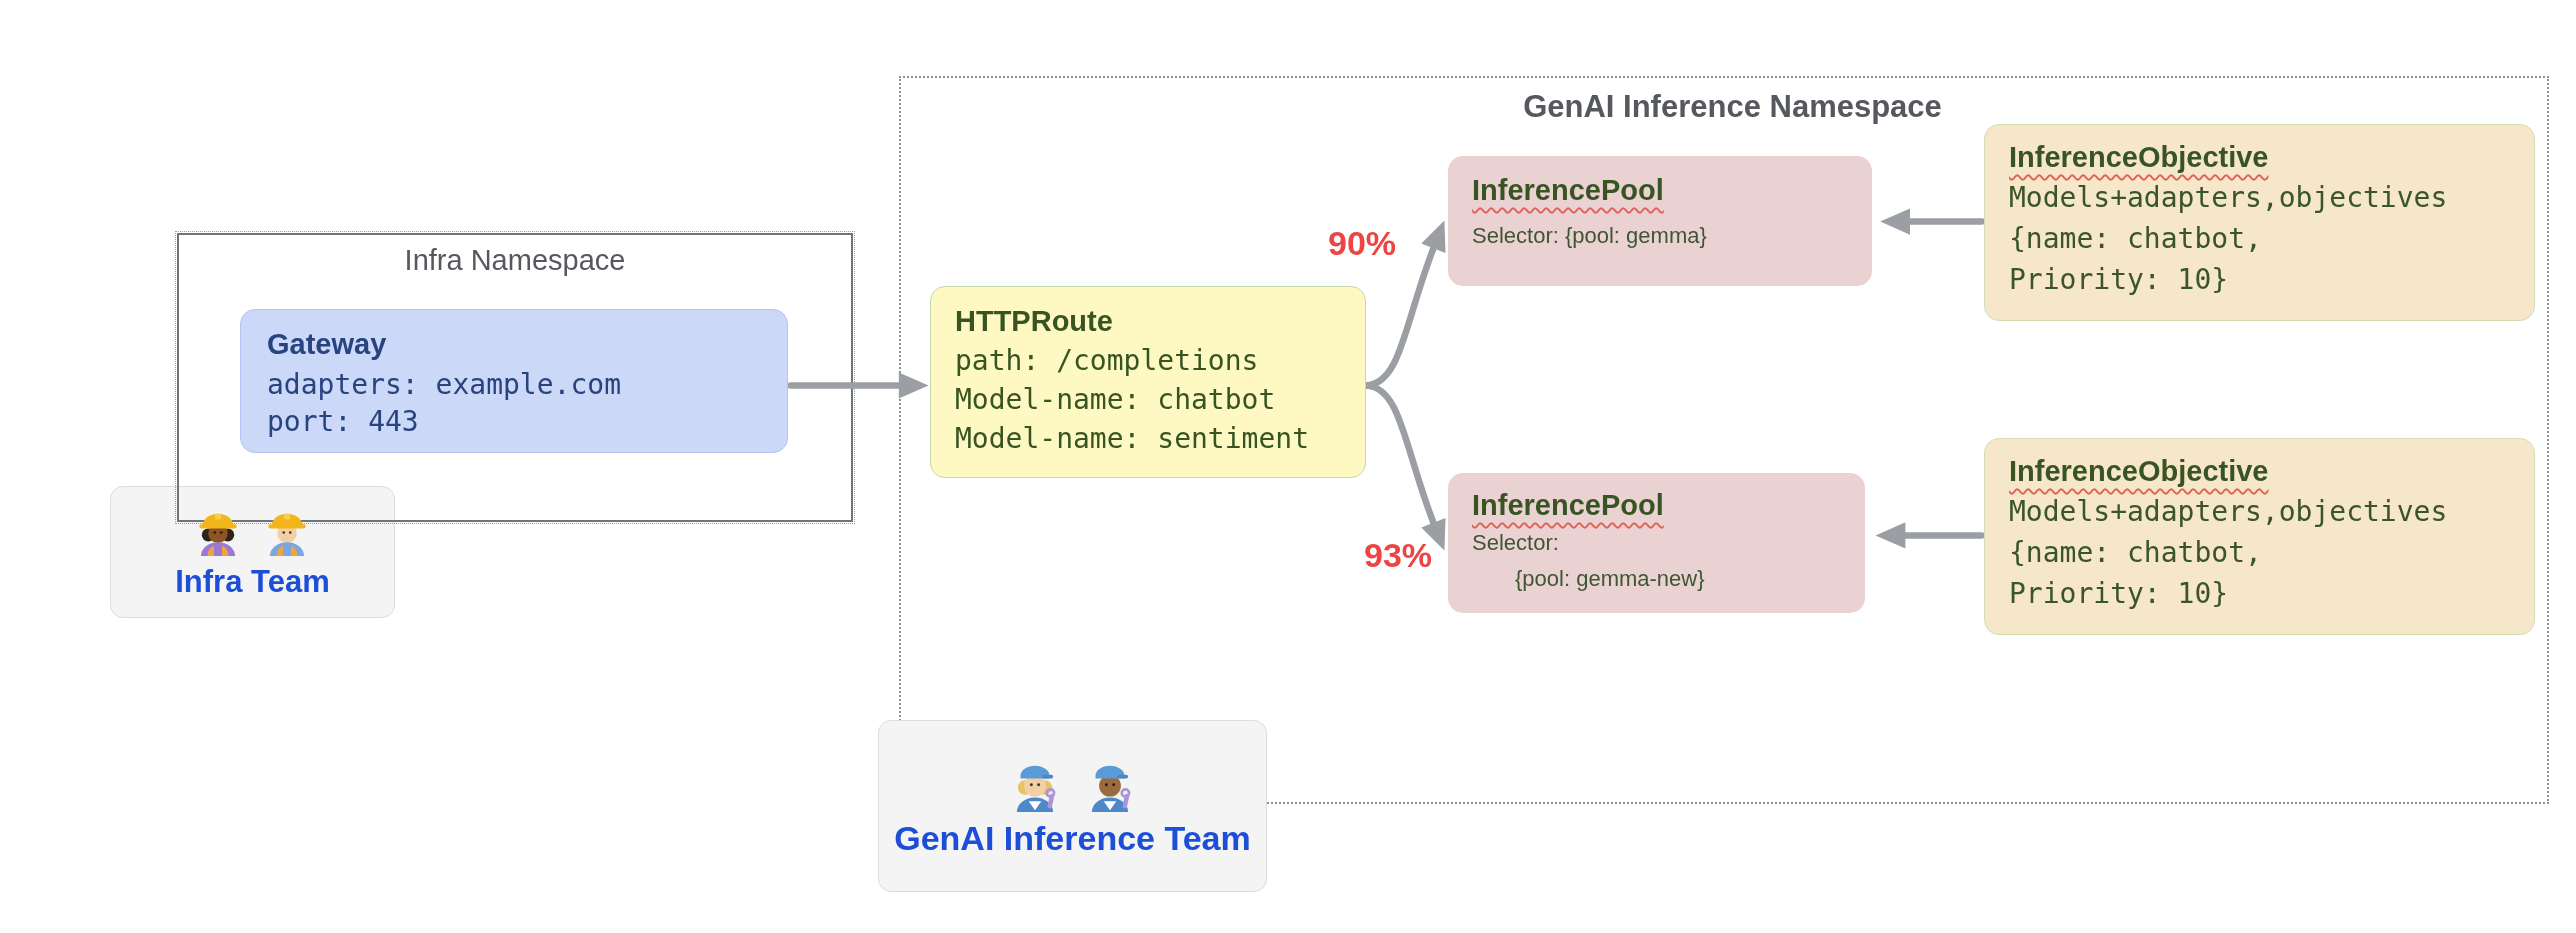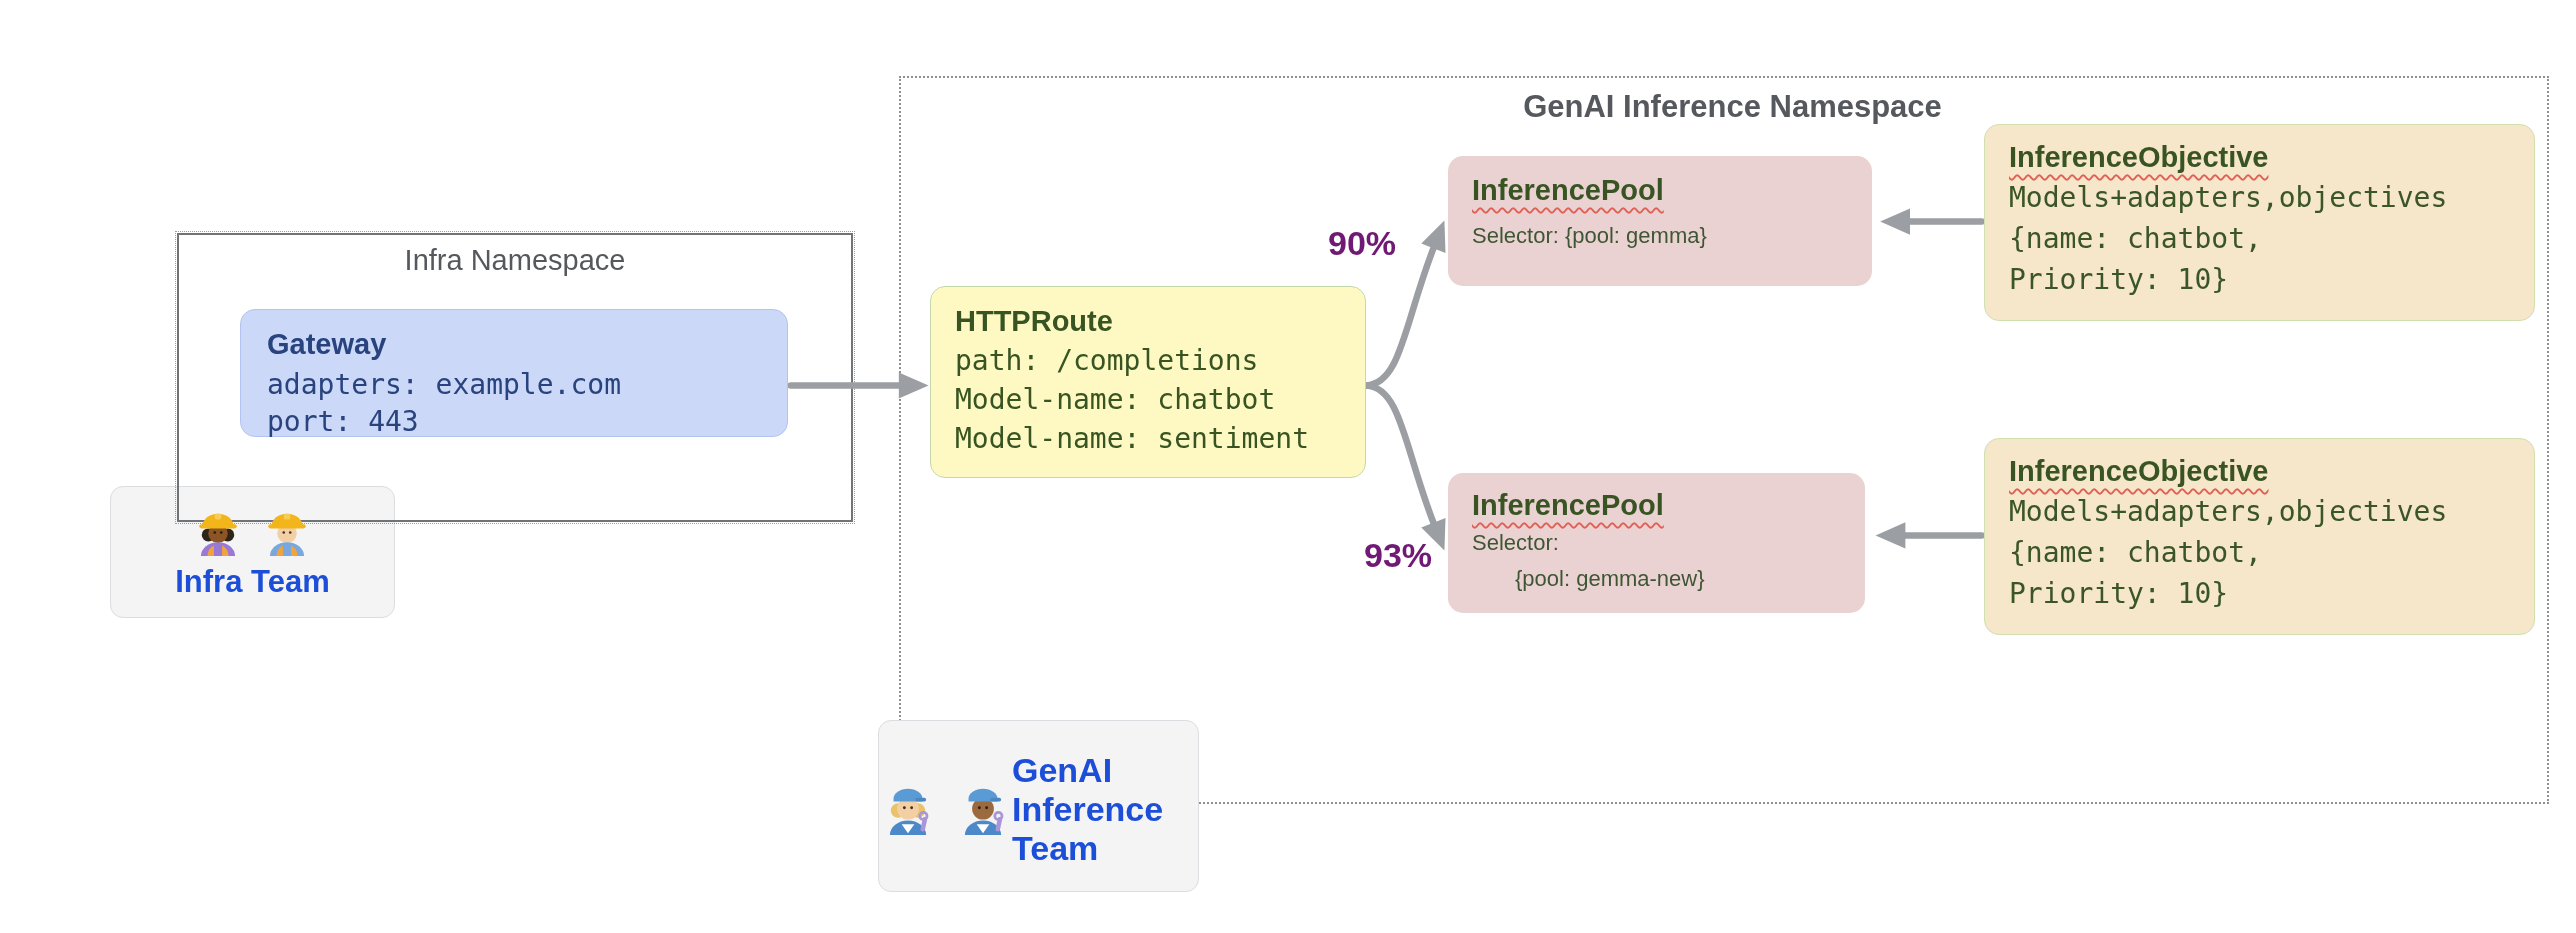--- a/index.html
+++ b/index.html
@@ -21,21 +21,21 @@
 
   
   #arrows{position:absolute;left:0;top:0;z-index:4;pointer-events:none;}
 
   
   .res-box{position:absolute;box-sizing:border-box;border-radius:15px;z-index:5;}
   .res-title{font-weight:700;font-size:29px;line-height:39px;}
   .squiggle{text-decoration-line:underline;text-decoration-style:wavy;
     text-decoration-color:#e06055;text-decoration-thickness:1.9px;text-underline-offset:6.5px;}
 
-  #gateway{left:240px;top:309px;width:548px;height:128px;background:#ccd8f8;
+  #gateway{left:240px;top:309px;width:548px;height:144px;background:#ccd8f8;
     border:1.9px solid #b3c3f1;padding:15px 0 0 26px;color:#28437e;}
   #gateway .res-title{color:#28437e;margin-bottom:1.9px;}
   #gateway .mono{font-size:28px;line-height:37px;}
 
   #httproute{left:930px;top:286px;width:436px;height:192px;background:#fef9c3;
     border:1.9px solid #c3d8ab;padding:15px 0 0 24px;color:#375422;}
   #httproute .mono{font-size:28px;line-height:39px;}
 
   .pool{background:#ebd2d2;border:none;color:#3f5634;}
   #pool-top{left:1448px;top:156px;width:424px;height:130px;padding:15px 0 0 24px;}
@@ -45,32 +45,32 @@
   .pool-line.indent{padding-left:43px;}
   #pool-top .pool-line{margin-top:7.5px;}
 
   .objective{background:#f6e6ca;border:1.9px solid #cfe0ae;color:#3a5526;}
   #obj-top{left:1984px;top:124px;width:551px;height:197px;padding:13px 0 0 24px;}
   #obj-bottom{left:1984px;top:438px;width:551px;height:197px;padding:13px 0 0 24px;}
   .objective .res-title{color:#375422;}
   .objective .mono{font-size:28px;line-height:41px;}
 
   
-  .pct{position:absolute;z-index:5;color:#701a75;font-weight:700;font-size:34px;width:102px;text-align:center;}
+  .pct{position:absolute;z-index:5;color:#ef4444;font-weight:700;font-size:34px;width:102px;text-align:center;}
   #pct-90{left:1311px;top:224px;}
   #pct-10{left:1347px;top:536px;}
 
   
   .team-box{position:absolute;box-sizing:border-box;background:#f4f4f5;
     border:1.9px solid #dcdde0;border-radius:13px;}
   #infra-team-box{left:110px;top:486px;width:285px;height:132px;z-index:1;}
   #infra-team-content{left:110px;top:486px;width:285px;height:132px;z-index:3;
     position:absolute;display:flex;flex-direction:column;align-items:center;justify-content:center;}
-  #genai-team-box{left:878px;top:720px;width:321px;height:172px;z-index:3;
-    display:flex;flex-direction:row;align-items:center;justify-content:center;}
+  #genai-team-box{left:878px;top:720px;width:389px;height:172px;z-index:3;
+    display:flex;flex-direction:column;align-items:center;justify-content:center;}
   .team-icons{display:flex;gap:17px;align-items:flex-end;}
   .team-label{color:#1d4ed8;font-weight:700;margin-top:7.5px;}
   #infra-team-content .team-label{font-size:31px;}
   #genai-team-box .team-label{font-size:34px;}
   .person-icon{display:block;}
 </style>
 </head>
 <body>
 
 <div class="canvas">

